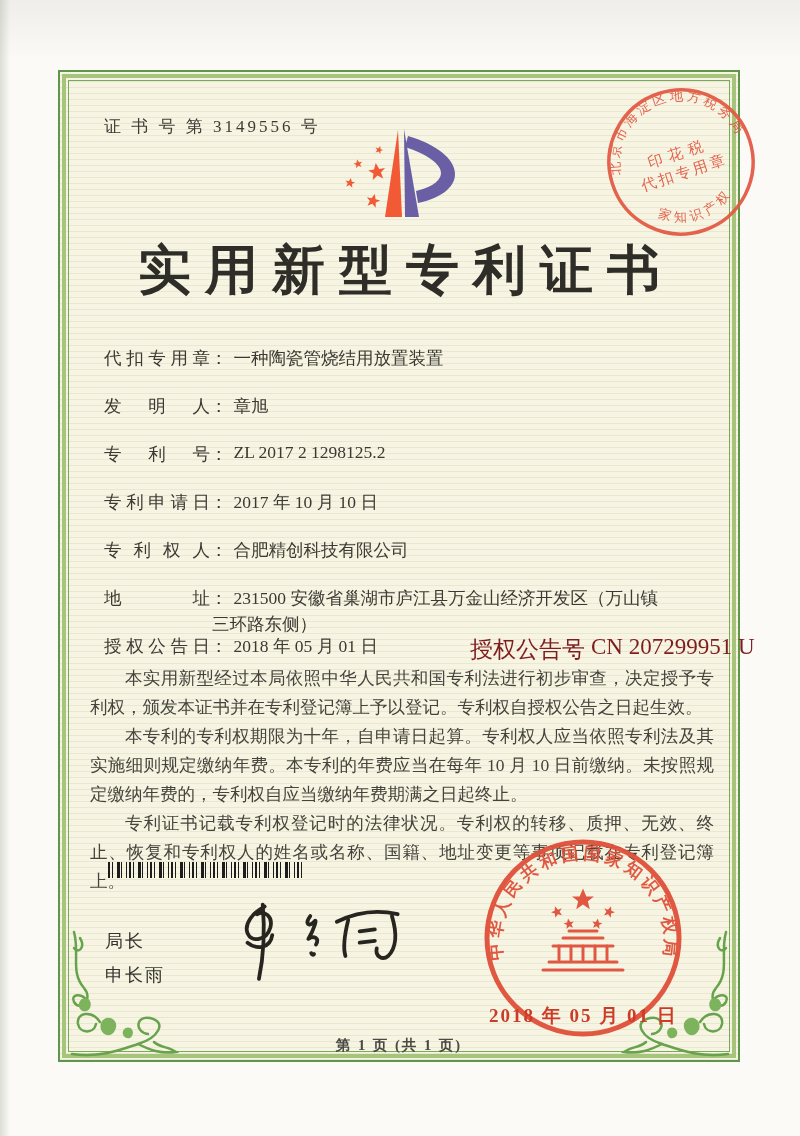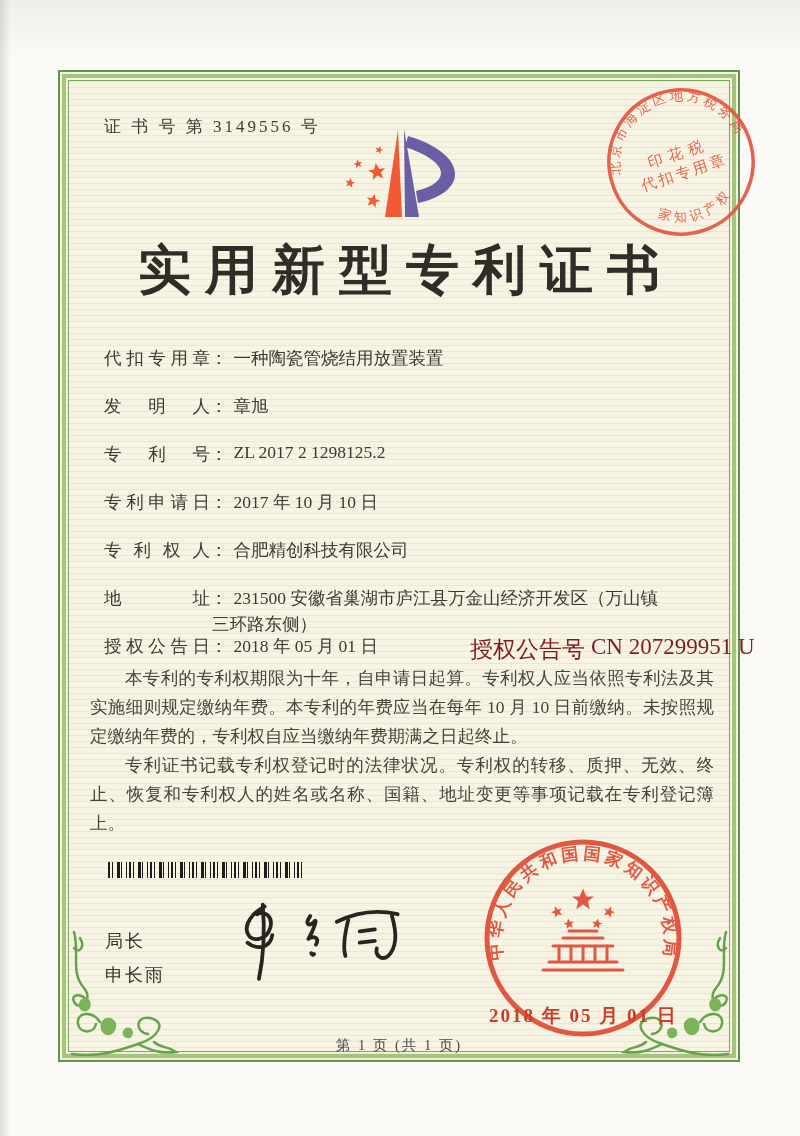--- a/index.html
+++ b/index.html
@@ -57,21 +57,21 @@
     letter-spacing:2px;line-height:34px;}
 
   .signature{position:absolute;left:215px;top:880px;}
 
   .tax-stamp{position:absolute;left:599px;top:80px;transform:rotate(-18deg);opacity:.92;}
   .cnipa-seal{position:absolute;left:478px;top:833px;opacity:.95;}
   .seal-date{position:absolute;left:489px;top:1003px;font-size:19px;color:#cc3b28;
     letter-spacing:2px;font-weight:600;}
 
   .footer{position:absolute;left:58px;top:1036px;width:682px;text-align:center;
-    font-size:14.5px;color:#4a4942;letter-spacing:2px;}
+    font-size:14.5px;color:#4a4942;letter-spacing:2px;font-weight:bold;}
 
   .flourish{position:absolute;}
   .flourish.br{right:68px;bottom:78px;}
   .flourish.bl{left:68px;bottom:78px;transform:scaleX(-1);}
 
   svg text{font-family:"Liberation Serif","DejaVu Serif",serif;}
 </style>
 </head>
 <body>
 
@@ -163,20 +163,21 @@
 </div>
 <div class="addr-line2">三环路东侧）</div>
 <div class="field-row" style="top:634px">
   <span class="field-label">授权公告日</span><span class="field-colon">：</span><span class="field-value">2018 年 05 月 01 日</span>
 </div>
 <div class="row-right" style="top:634px">
   <span class="field-label">授权公告号</span><span class="field-colon">：</span><span class="field-value">CN 207299951 U</span>
 </div>
 
 <div class="paragraphs">
+  <p>本实用新型经过本局依照中华人民共和国专利法进行初步审查，决定授予专利权，颁发本证书并在专利登记簿上予以登记。专利权自授权公告之日起生效。</p>
   <p>本专利的专利权期限为十年，自申请日起算。专利权人应当依照专利法及其实施细则规定缴纳年费。本专利的年费应当在每年 10 月 10 日前缴纳。未按照规定缴纳年费的，专利权自应当缴纳年费期满之日起终止。</p>
   <p>专利证书记载专利权登记时的法律状况。专利权的转移、质押、无效、终止、恢复和专利权人的姓名或名称、国籍、地址变更等事项记载在专利登记簿上。</p>
 </div>
 
 <div class="barcode"></div>
 
 <div class="officer">
   <div>局长</div>
   <div>申长雨</div>
 </div>

